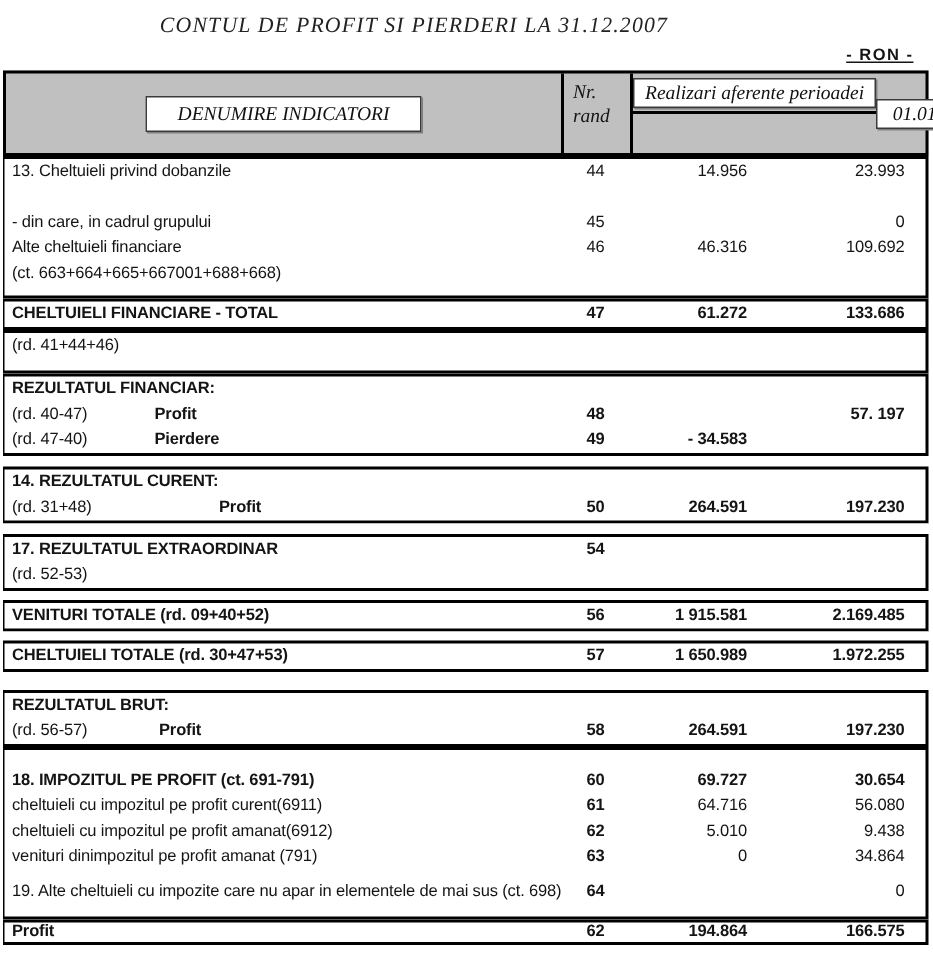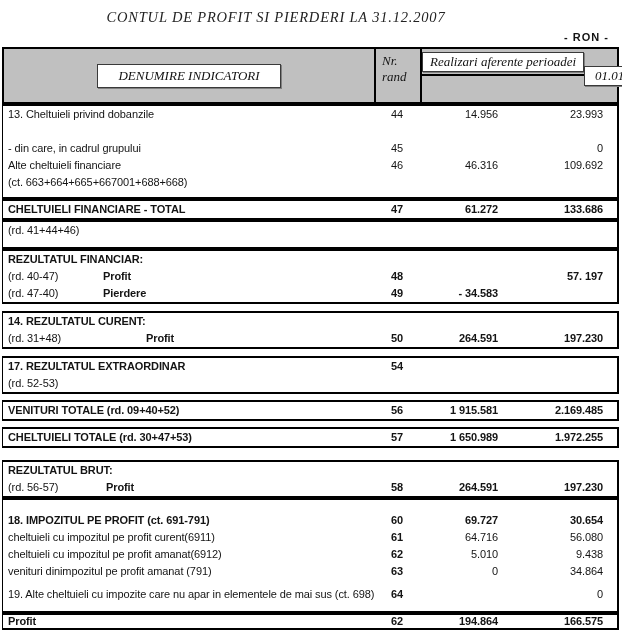--- a/index.html
+++ b/index.html
@@ -2,21 +2,21 @@
 <html><head>
 <meta charset="utf-8">
 <style>
   html,body{margin:0;padding:0;background:#fff;}
   .page{position:relative;width:622px;height:644px;background:#fff;overflow:hidden;
         font-family:"Liberation Sans",sans-serif;color:#141414;border-radius:18px;}
   .doc-title{position:absolute;top:9px;left:0;right:70px;text-align:center;
         font-family:"Liberation Serif",serif;font-style:italic;font-size:14.5px;
         letter-spacing:0.8px;color:#222;}
   .ron-note{position:absolute;top:31px;right:13px;font-size:11px;font-weight:bold;
-        letter-spacing:1px;}
+        letter-spacing:1px;text-decoration:underline;}
   .table{position:absolute;top:47px;left:2px;width:617px;}
   .thead{display:flex;background:#c0c0c0;border:2px solid #000;height:57px;box-sizing:border-box;}
   .th-ind{flex:1;display:flex;align-items:center;justify-content:center;}
   .wbox{background:#fff;border:1px solid #3a3a3a;box-shadow:1px 1px 0 #808080;
         font-family:"Liberation Serif",serif;font-style:italic;font-size:13px;color:#111;}
   .th-ind .wbox{width:170px;text-align:center;padding:3px 6px;}
   .th-nr{width:46px;border-left:2px solid #000;box-sizing:border-box;
         font-family:"Liberation Serif",serif;font-style:italic;font-size:13px;
         padding:4px 0 0 6px;line-height:16px;}
   .th-right{width:197px;border-left:2px solid #000;box-sizing:border-box;display:flex;}

